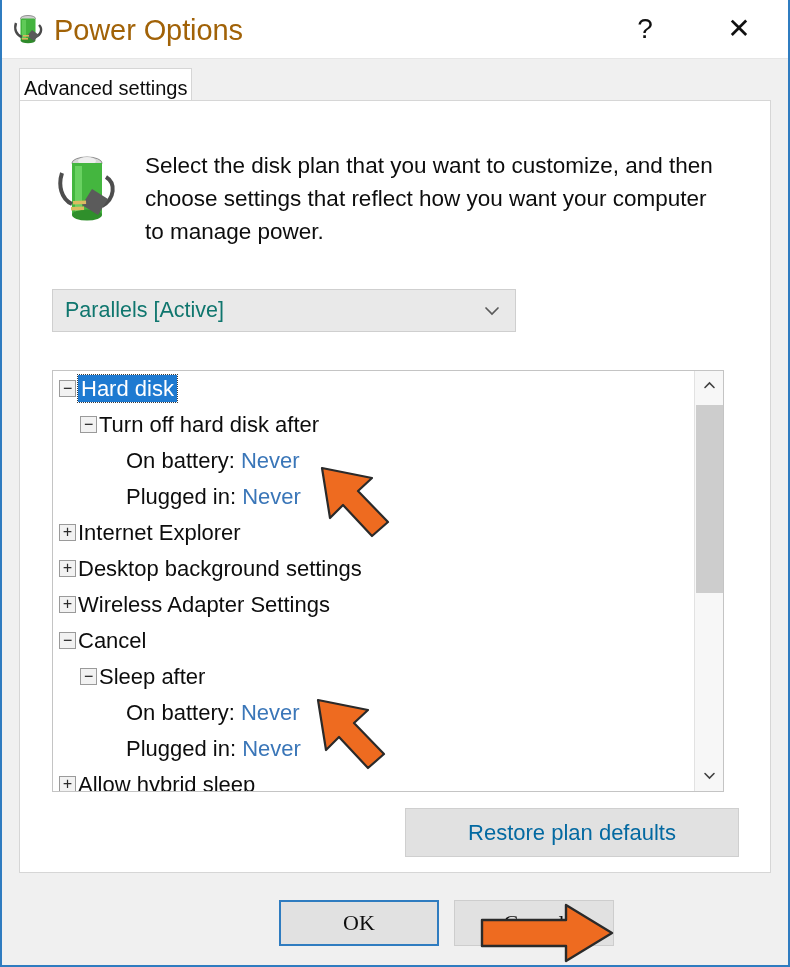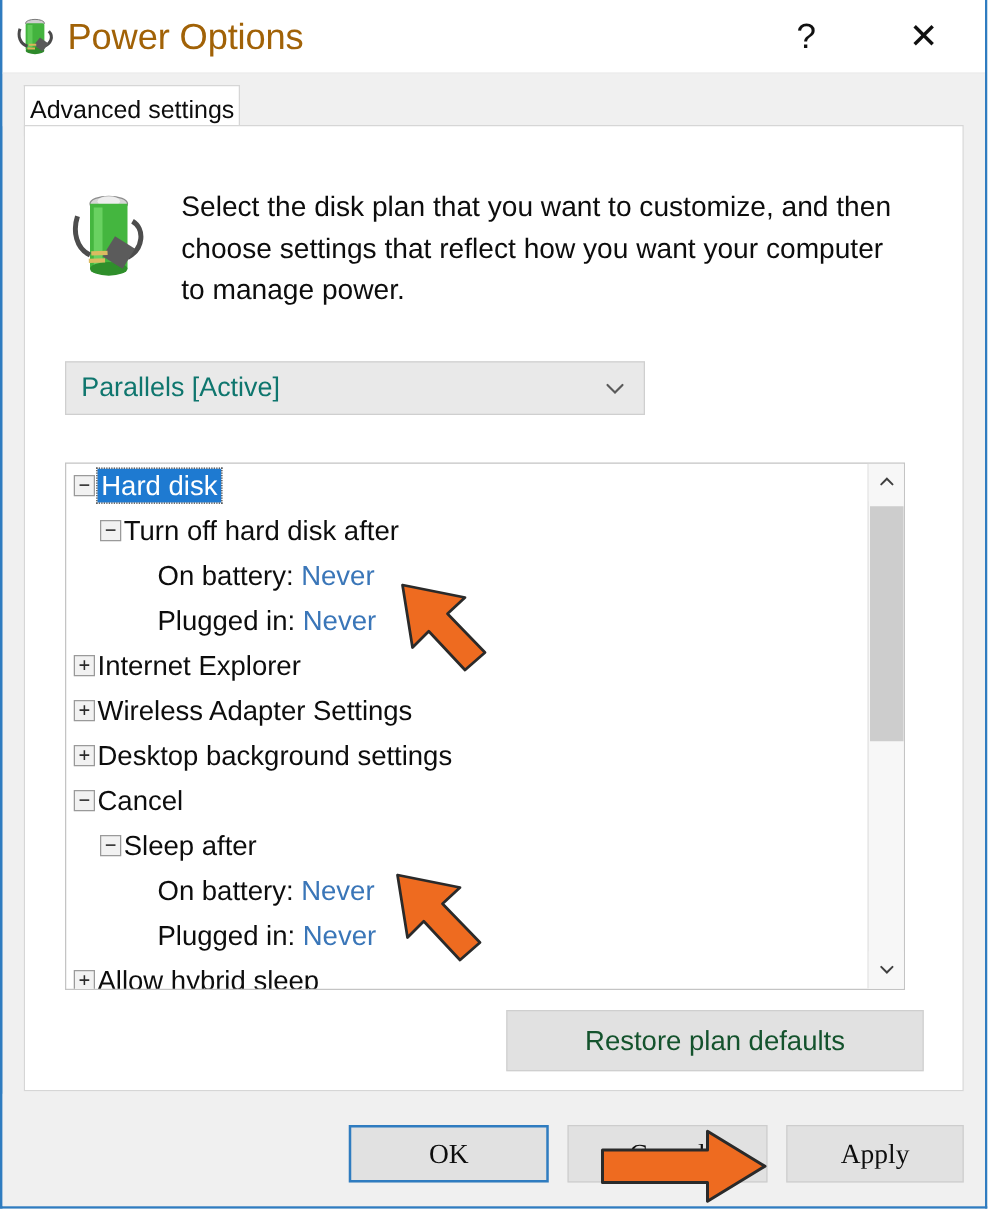--- a/index.html
+++ b/index.html
@@ -261,21 +261,21 @@
   #restore-btn {
     position: absolute;
     left: 385px;
     top: 707px;
     width: 334px;
     height: 49px;
     box-sizing: border-box;
     background: #e1e1e1;
     border: 1px solid #cfcfcf;
     font-size: 22px;
-    color: #14532d;
+    color: #0369a1;
     font-family: "Liberation Sans", sans-serif;
     cursor: default;
   }
 
   
   #buttonbar {
     position: absolute;
     left: 0;
     bottom: 0;
     width: 100%;
@@ -394,22 +394,22 @@
       </svg>
     </div>
 
     <div id="tree-box">
       <div id="tree-inner">
           <div class="tree-row lvl0"><span class="tgl">−</span><span class="sel-label">Hard disk</span></div>
           <div class="tree-row lvl1"><span class="tgl">−</span><span>Turn off hard disk after</span></div>
           <div class="tree-row lvl2"><span>On battery:</span><span class="val-blue"> Never</span></div>
           <div class="tree-row lvl2"><span>Plugged in:</span><span class="val-blue"> Never</span></div>
           <div class="tree-row lvl0"><span class="tgl">+</span><span>Internet Explorer</span></div>
+          <div class="tree-row lvl0"><span class="tgl">+</span><span>Desktop background settings</span></div>
           <div class="tree-row lvl0"><span class="tgl">+</span><span>Wireless Adapter Settings</span></div>
-          <div class="tree-row lvl0"><span class="tgl">+</span><span>Desktop background settings</span></div>
           <div class="tree-row lvl0"><span class="tgl">−</span><span>Cancel</span></div>
           <div class="tree-row lvl1"><span class="tgl">−</span><span>Sleep after</span></div>
           <div class="tree-row lvl2"><span>On battery:</span><span class="val-blue"> Never</span></div>
           <div class="tree-row lvl2"><span>Plugged in:</span><span class="val-blue"> Never</span></div>
           <div class="tree-row lvl0"><span class="tgl">+</span><span>Allow hybrid sleep</span></div>
         </div>
 
       <div id="tree-scroll">
         <div class="sb-btn" id="sb-up">
           <svg class="sb-chev" viewBox="0 0 13 13">
@@ -424,21 +424,20 @@
         </div>
       </div>
     </div>
 
     <button id="restore-btn">Restore plan defaults</button>
   </div>
 
   <div id="buttonbar">
     <button id="ok-btn" class="dlg-btn">OK</button>
     <button id="cancel-btn" class="dlg-btn">Cancel</button>
-    <button id="apply-btn" class="dlg-btn">Apply</button>
   </div>
 
   <svg class="arrow" id="arrow-1" viewBox="0 0 96 86">
     <path d="M8 10 L58 20 L44 33 L74 64 L58 78 L29 47 L16 60 Z" fill="#ee6b20" stroke="#2a2a2a" stroke-width="2.2" stroke-linejoin="round"></path>
   </svg>
 
   <svg class="arrow" id="arrow-2" viewBox="0 0 96 86">
     <path d="M8 10 L58 20 L44 33 L74 64 L58 78 L29 47 L16 60 Z" fill="#ee6b20" stroke="#2a2a2a" stroke-width="2.2" stroke-linejoin="round"></path>
   </svg>
 

